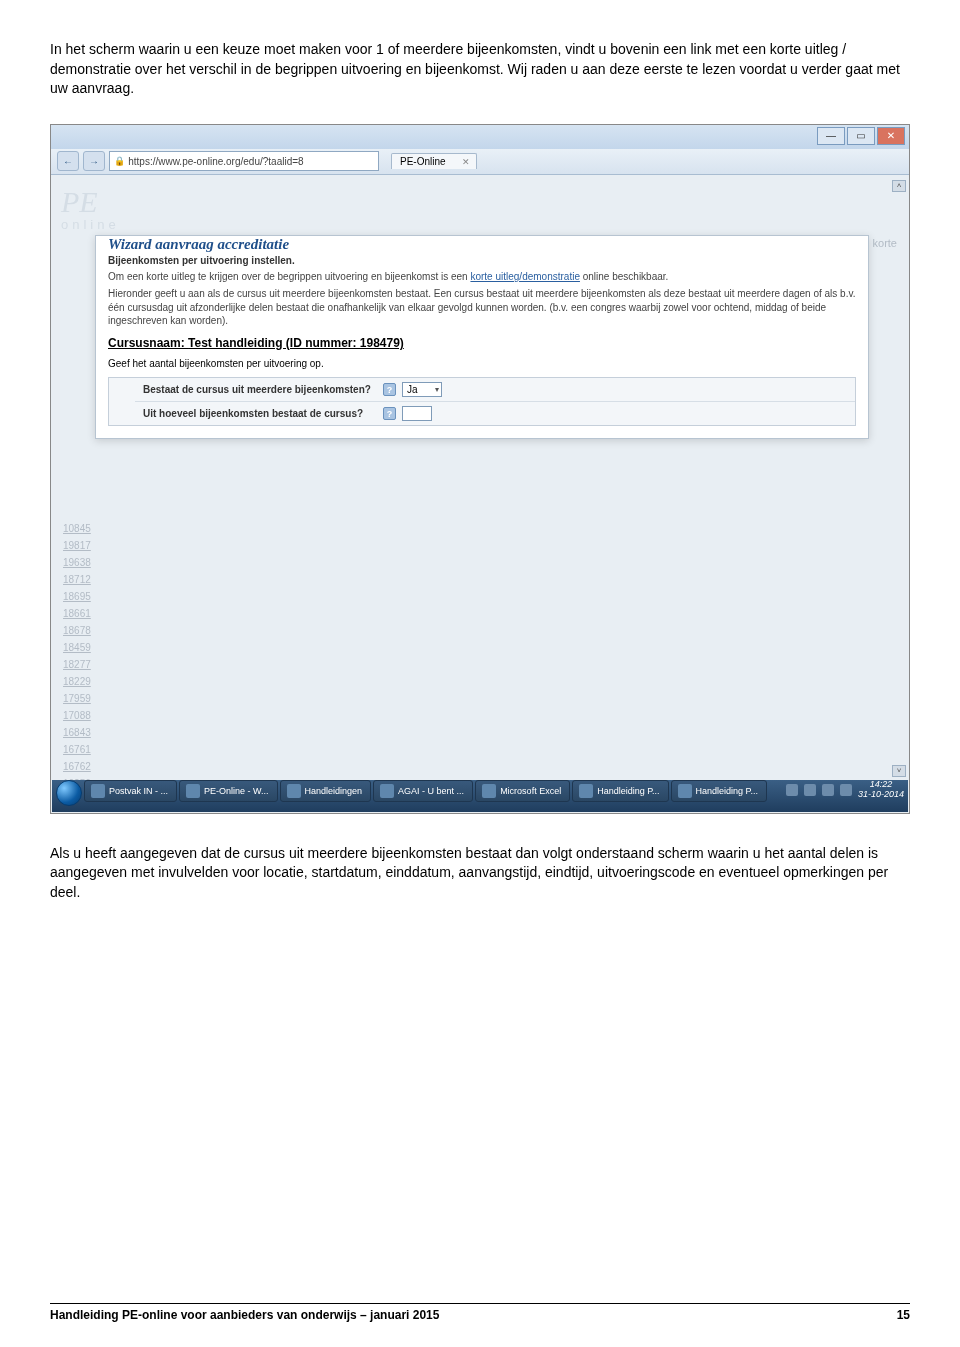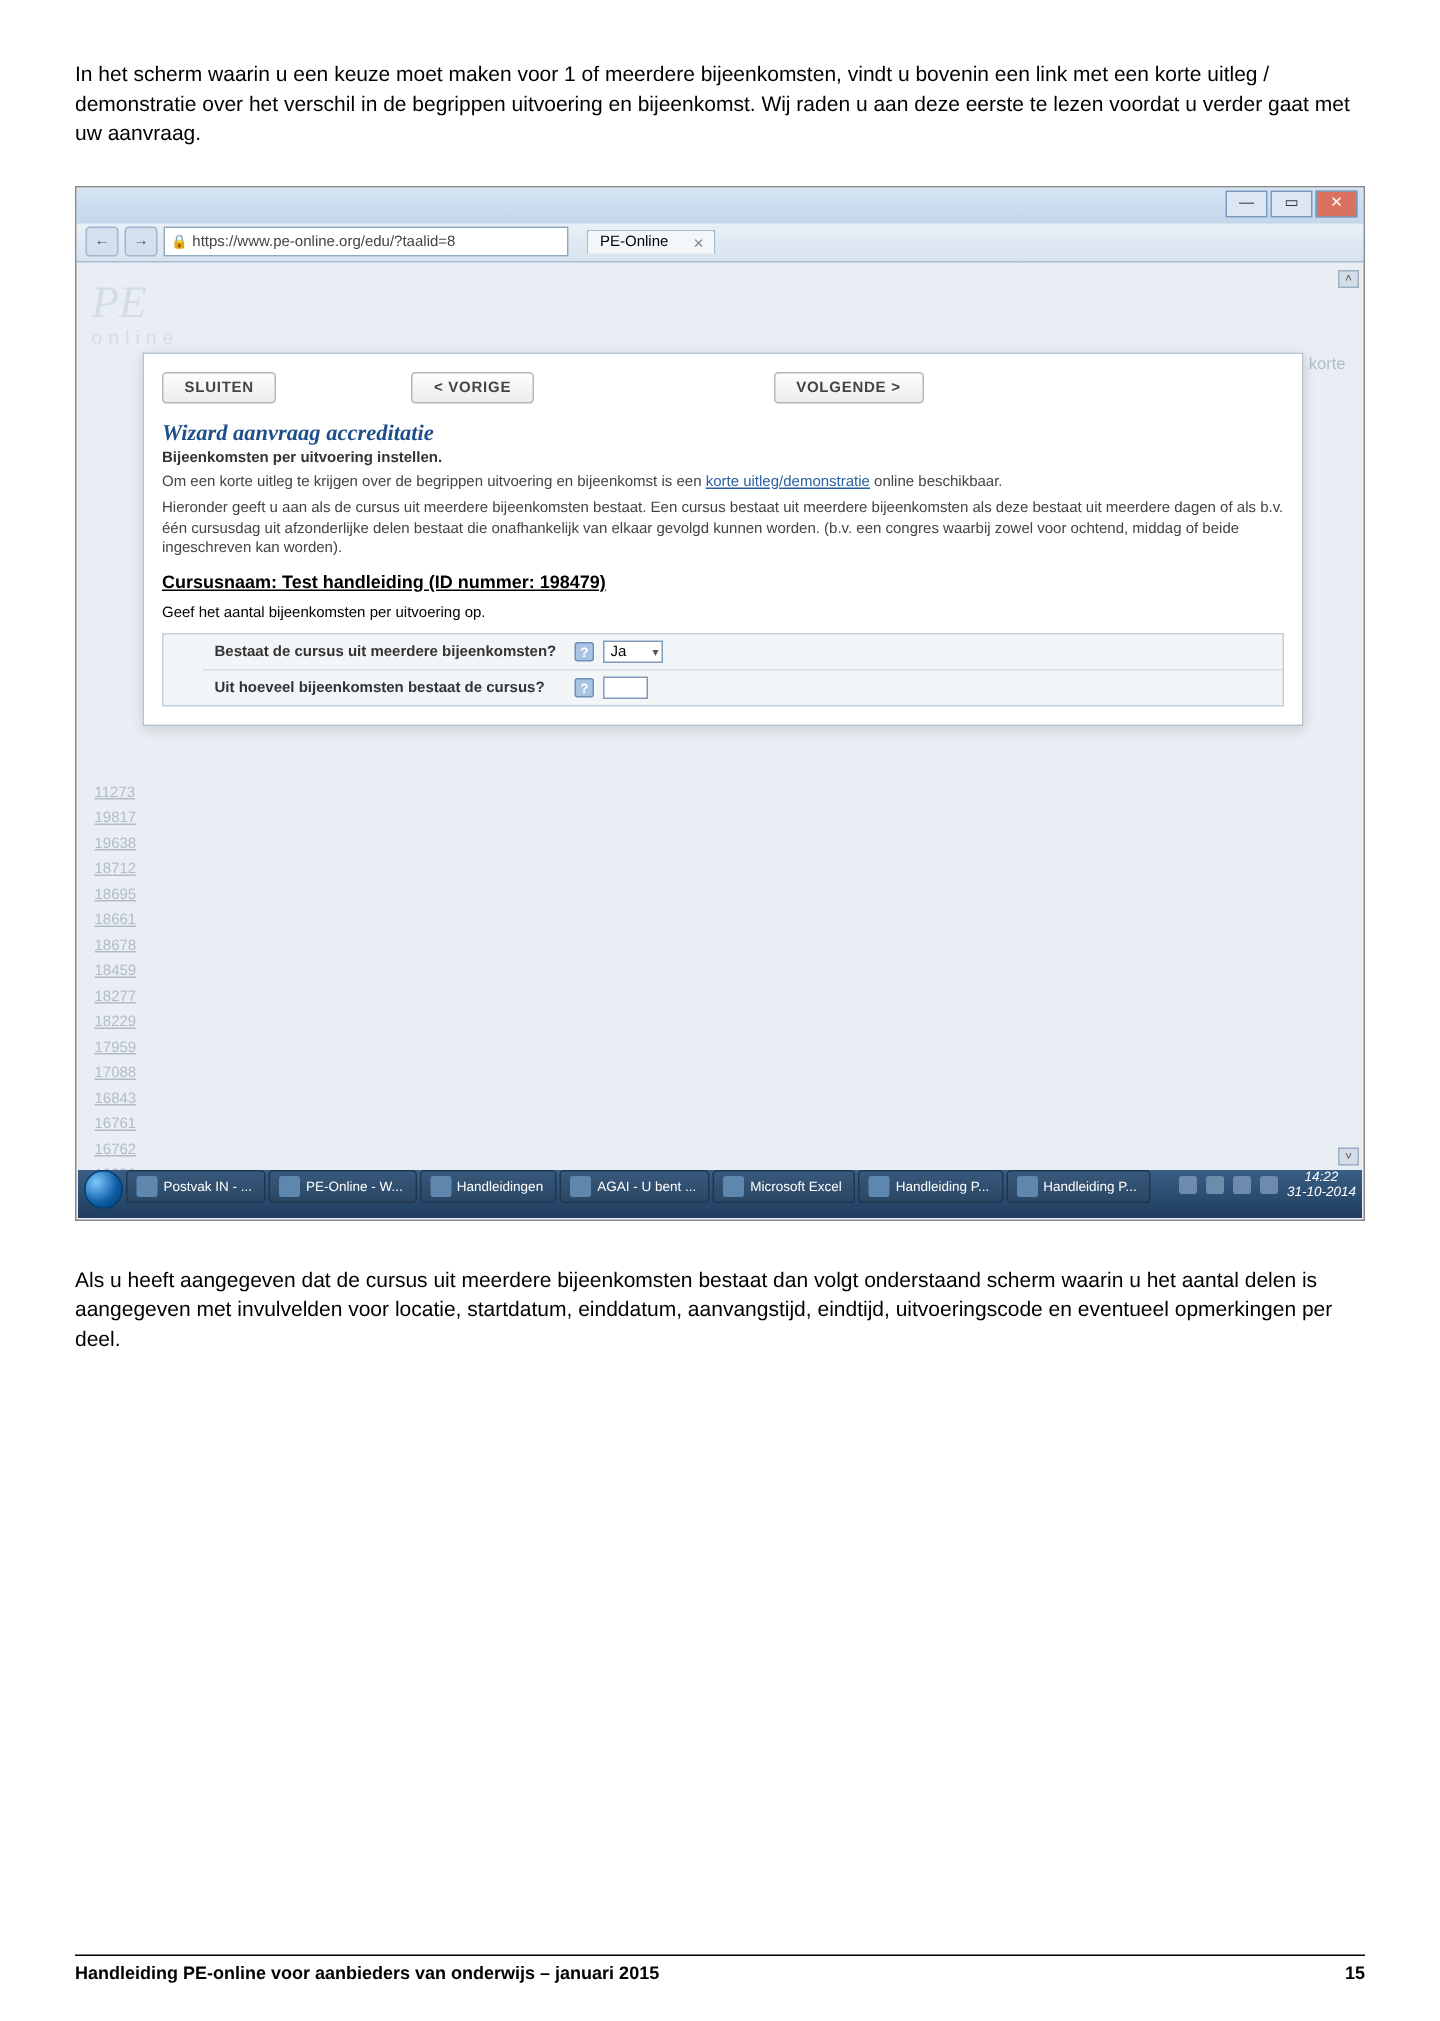--- a/index.html
+++ b/index.html
@@ -381,25 +381,20 @@
 
     <div class="pe-bg">PE</div>
     <div class="pe-bg-sub">online</div>
 
     <div style="position:absolute; right:12px; top:112px; color:#b3bcc6; font-size:11px;">korte</div>
 
     <div class="scroll-caret" style="top:55px;">˄</div>
     <div class="scroll-caret" style="bottom:36px;">˅</div>
 
     <div class="modal">
-      <div class="modal-btnrow">
-        <span class="modal-btn">SLUITEN</span>
-        <span class="modal-btn">&lt; VORIGE</span>
-        <span class="modal-btn" style="margin-left:70px;">VOLGENDE &gt;</span>
-      </div>
       <div class="wizard-body">
         <div class="wiz-title">Wizard aanvraag accreditatie</div>
         <div class="wiz-sub">Bijeenkomsten per uitvoering instellen.</div>
         <div class="wiz-para">
           <span>Om een korte uitleg te krijgen over de begrippen uitvoering en bijeenkomst is een </span><a href="#">korte uitleg/demonstratie</a><span> online beschikbaar.</span>
         </div>
         <div class="wiz-para">Hieronder geeft u aan als de cursus uit meerdere bijeenkomsten bestaat. Een cursus bestaat uit meerdere bijeenkomsten als deze bestaat uit meerdere dagen of als b.v. één cursusdag uit afzonderlijke delen bestaat die onafhankelijk van elkaar gevolgd kunnen worden. (b.v. een congres waarbij zowel voor ochtend, middag of beide ingeschreven kan worden).</div>
         <div class="wiz-cursus">
           <span>Cursusnaam: </span><span>Test handleiding (ID nummer: 198479)</span>
         </div>
@@ -417,21 +412,21 @@
           <div class="form-row">
             <div class="form-label">Uit hoeveel bijeenkomsten bestaat de cursus?</div>
             <span class="help-ic">?</span>
             <span class="txt-in"></span>
           </div>
         </div>
       </div>
     </div>
 
     <div class="bg-list">
-      <div>11273</div>
+      <div>10845</div>
       <div>19817</div>
       <div>19638</div>
       <div>18712</div>
       <div>18695</div>
       <div>18661</div>
       <div>18678</div>
       <div>18459</div>
       <div>18277</div>
       <div>18229</div>
       <div>17959</div>

